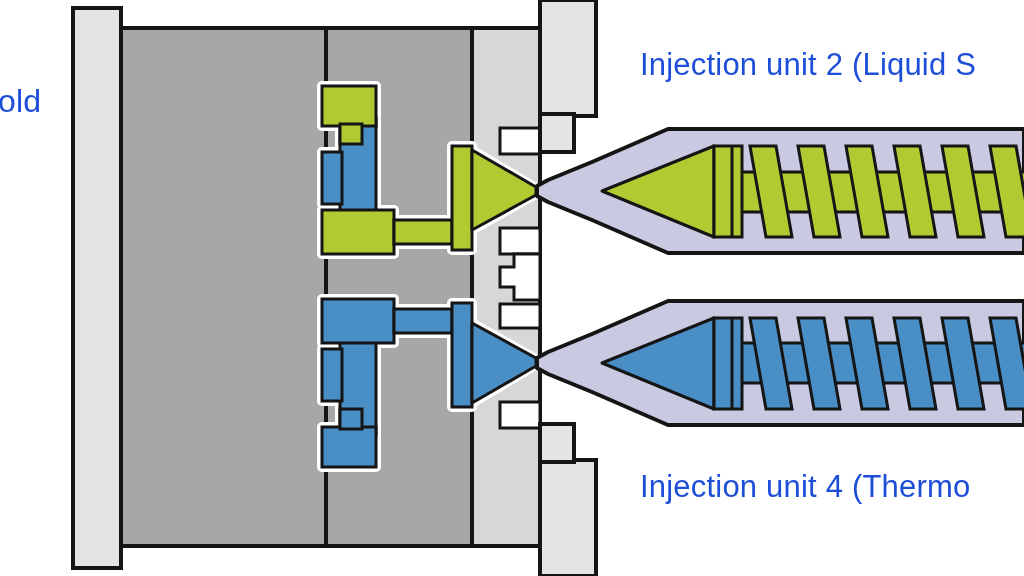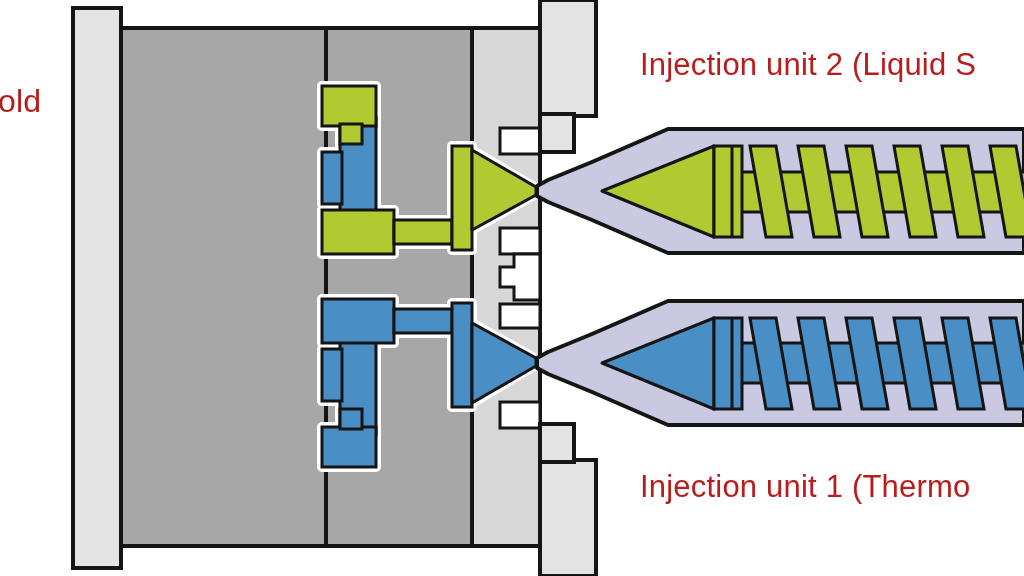--- a/index.html
+++ b/index.html
@@ -2,21 +2,21 @@
 <html><head>
 <meta charset="utf-8">
 <style>
   html,body{margin:0;padding:0;background:#ffffff;}
   .stage{
     position:relative;width:1024px;height:576px;overflow:hidden;
     background:#ffffff;font-family:"Liberation Sans",sans-serif;
   }
   .stage svg{position:absolute;left:0;top:0;}
   .lbl{
-    position:absolute;color:#b91c1c;font-size:31px;line-height:1.1;
+    position:absolute;color:#1d4ed8;font-size:31px;line-height:1.1;
     white-space:nowrap;letter-spacing:0.2px;
   }
   .lbl-mold{left:-2px;top:84px;font-size:32px;}
   .lbl-unit2{left:640px;top:48px;}
   .lbl-unit1{left:640px;top:470px;}
 </style>
 </head>
 <body>
 
 <div class="stage">
@@ -88,15 +88,15 @@
     <rect x="322" y="427" width="54" height="40" stroke="#151515" stroke-width="3" fill="#4a8ec6"></rect>
     <rect x="340" y="409" width="22" height="20" stroke="#151515" stroke-width="3" fill="#4a8ec6"></rect>
     <rect x="322" y="299" width="72" height="44" stroke="#151515" stroke-width="3" fill="#4a8ec6"></rect>
     <rect x="394" y="309" width="58" height="24" stroke="#151515" stroke-width="3" fill="#4a8ec6"></rect>
     <rect x="452" y="303" width="20" height="104" stroke="#151515" stroke-width="3" fill="#4a8ec6"></rect>
     <polygon points="536,358 472,323 472,403 536,366" stroke="#151515" stroke-width="3" stroke-linejoin="round" fill="#4a8ec6"></polygon>
   </svg>
 
   <div class="lbl lbl-mold">old</div>
   <div class="lbl lbl-unit2">Injection unit 2 (Liquid S</div>
-  <div class="lbl lbl-unit1">Injection unit 1 (Thermo</div>
+  <div class="lbl lbl-unit1">Injection unit 4 (Thermo</div>
 
 </div>
 
 </body></html>

